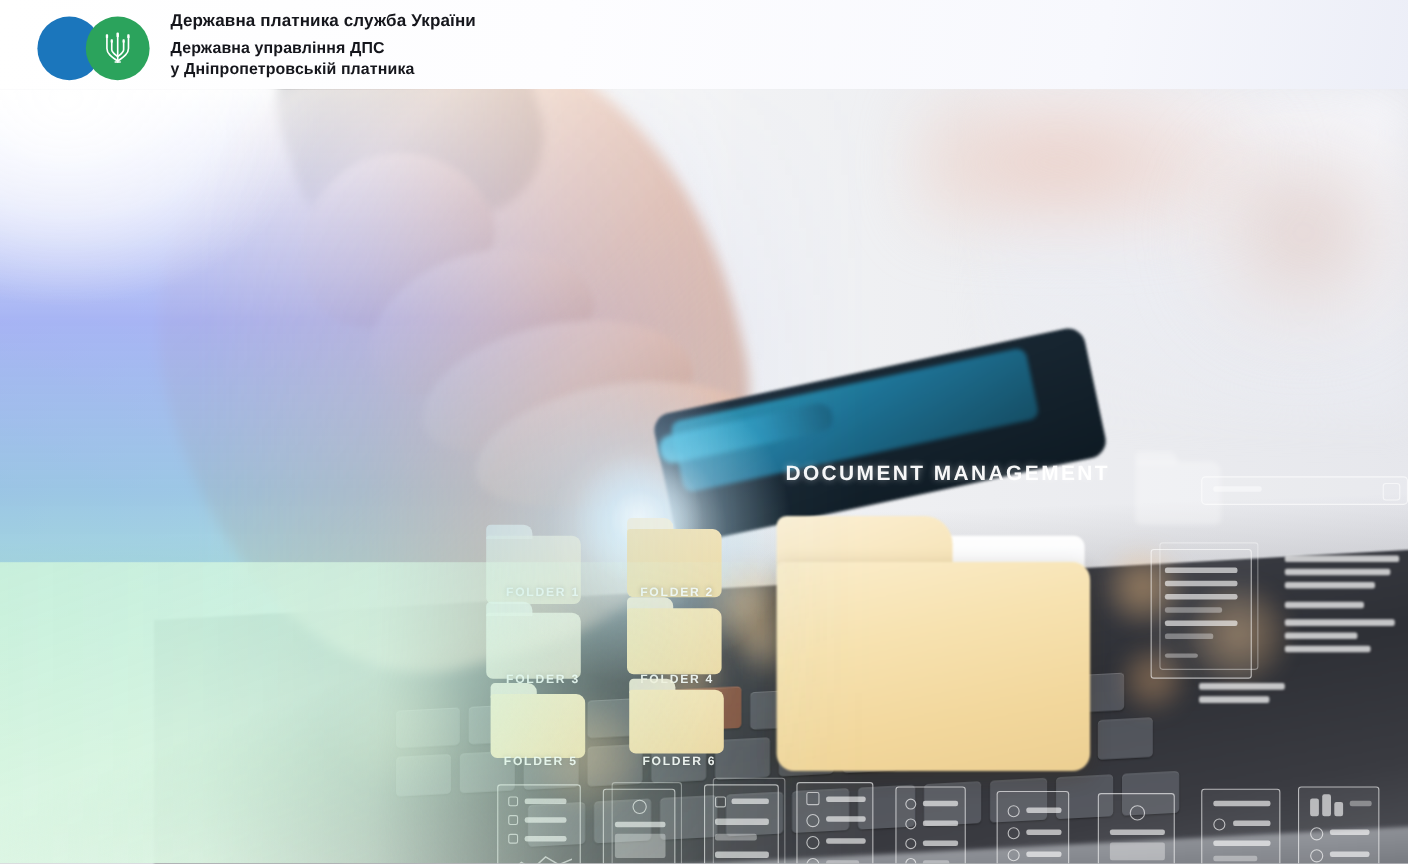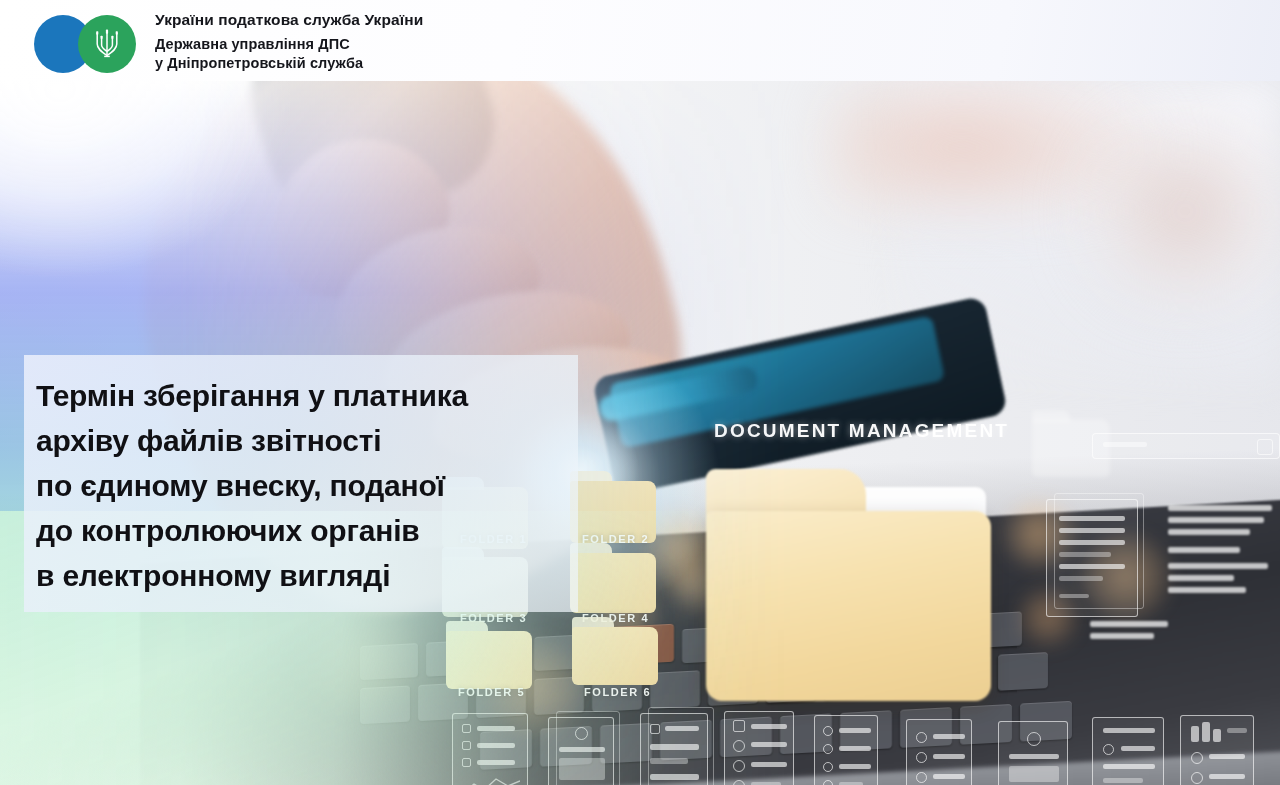--- a/index.html
+++ b/index.html
@@ -241,23 +241,23 @@
             <rect x="21.7" y="4.2" width="2.1" height="3.4" rx=".6"></rect>
             <rect x="11.9" y="2.6" width="2.2" height="4.2" rx=".8"></rect>
             <rect x="6.6" y="8.7" width="2" height="3.1" rx=".6"></rect>
             <rect x="17.4" y="8.7" width="2" height="3.1" rx=".6"></rect>
           </g>
         </svg>
       </div>
     </div>
 
     <div class="header-text">
-      <div class="ht-line ht-1">України податкова служба України</div>
+      <div class="ht-line ht-1">Державна платника служба України</div>
       <div class="ht-line ht-2">Державна управління ДПС</div>
-      <div class="ht-line ht-3">у Дніпропетровській служба</div>
+      <div class="ht-line ht-3">у Дніпропетровській платника</div>
     </div>
   </div>
 
   <div class="stage">
 
     <div class="photo-base"></div>
     <div class="blur-cool-tr"></div>
     <div class="blur-warm-1"></div>
     <div class="blur-warm-2"></div>
 
@@ -486,22 +486,15 @@
         <div class="ring" style="left:10px;top:56px;width:12px;height:12px;"></div>
         <div class="bar" style="left:28px;top:58px;width:36px;height:5px;"></div>
 
       </div>
 
     </div>
 
     <div class="wash"></div>
     <div class="wash-bottom"></div>
 
-    <div class="headline-box">
-      <div class="headline">Термін зберігання у платника</div>
-      <div class="headline">архіву файлів звітності</div>
-      <div class="headline">по єдиному внеску, поданої</div>
-      <div class="headline">до контролюючих органів</div>
-      <div class="headline">в електронному вигляді</div>
-    </div>
 
   </div>
 </div>
 
 </body></html>

